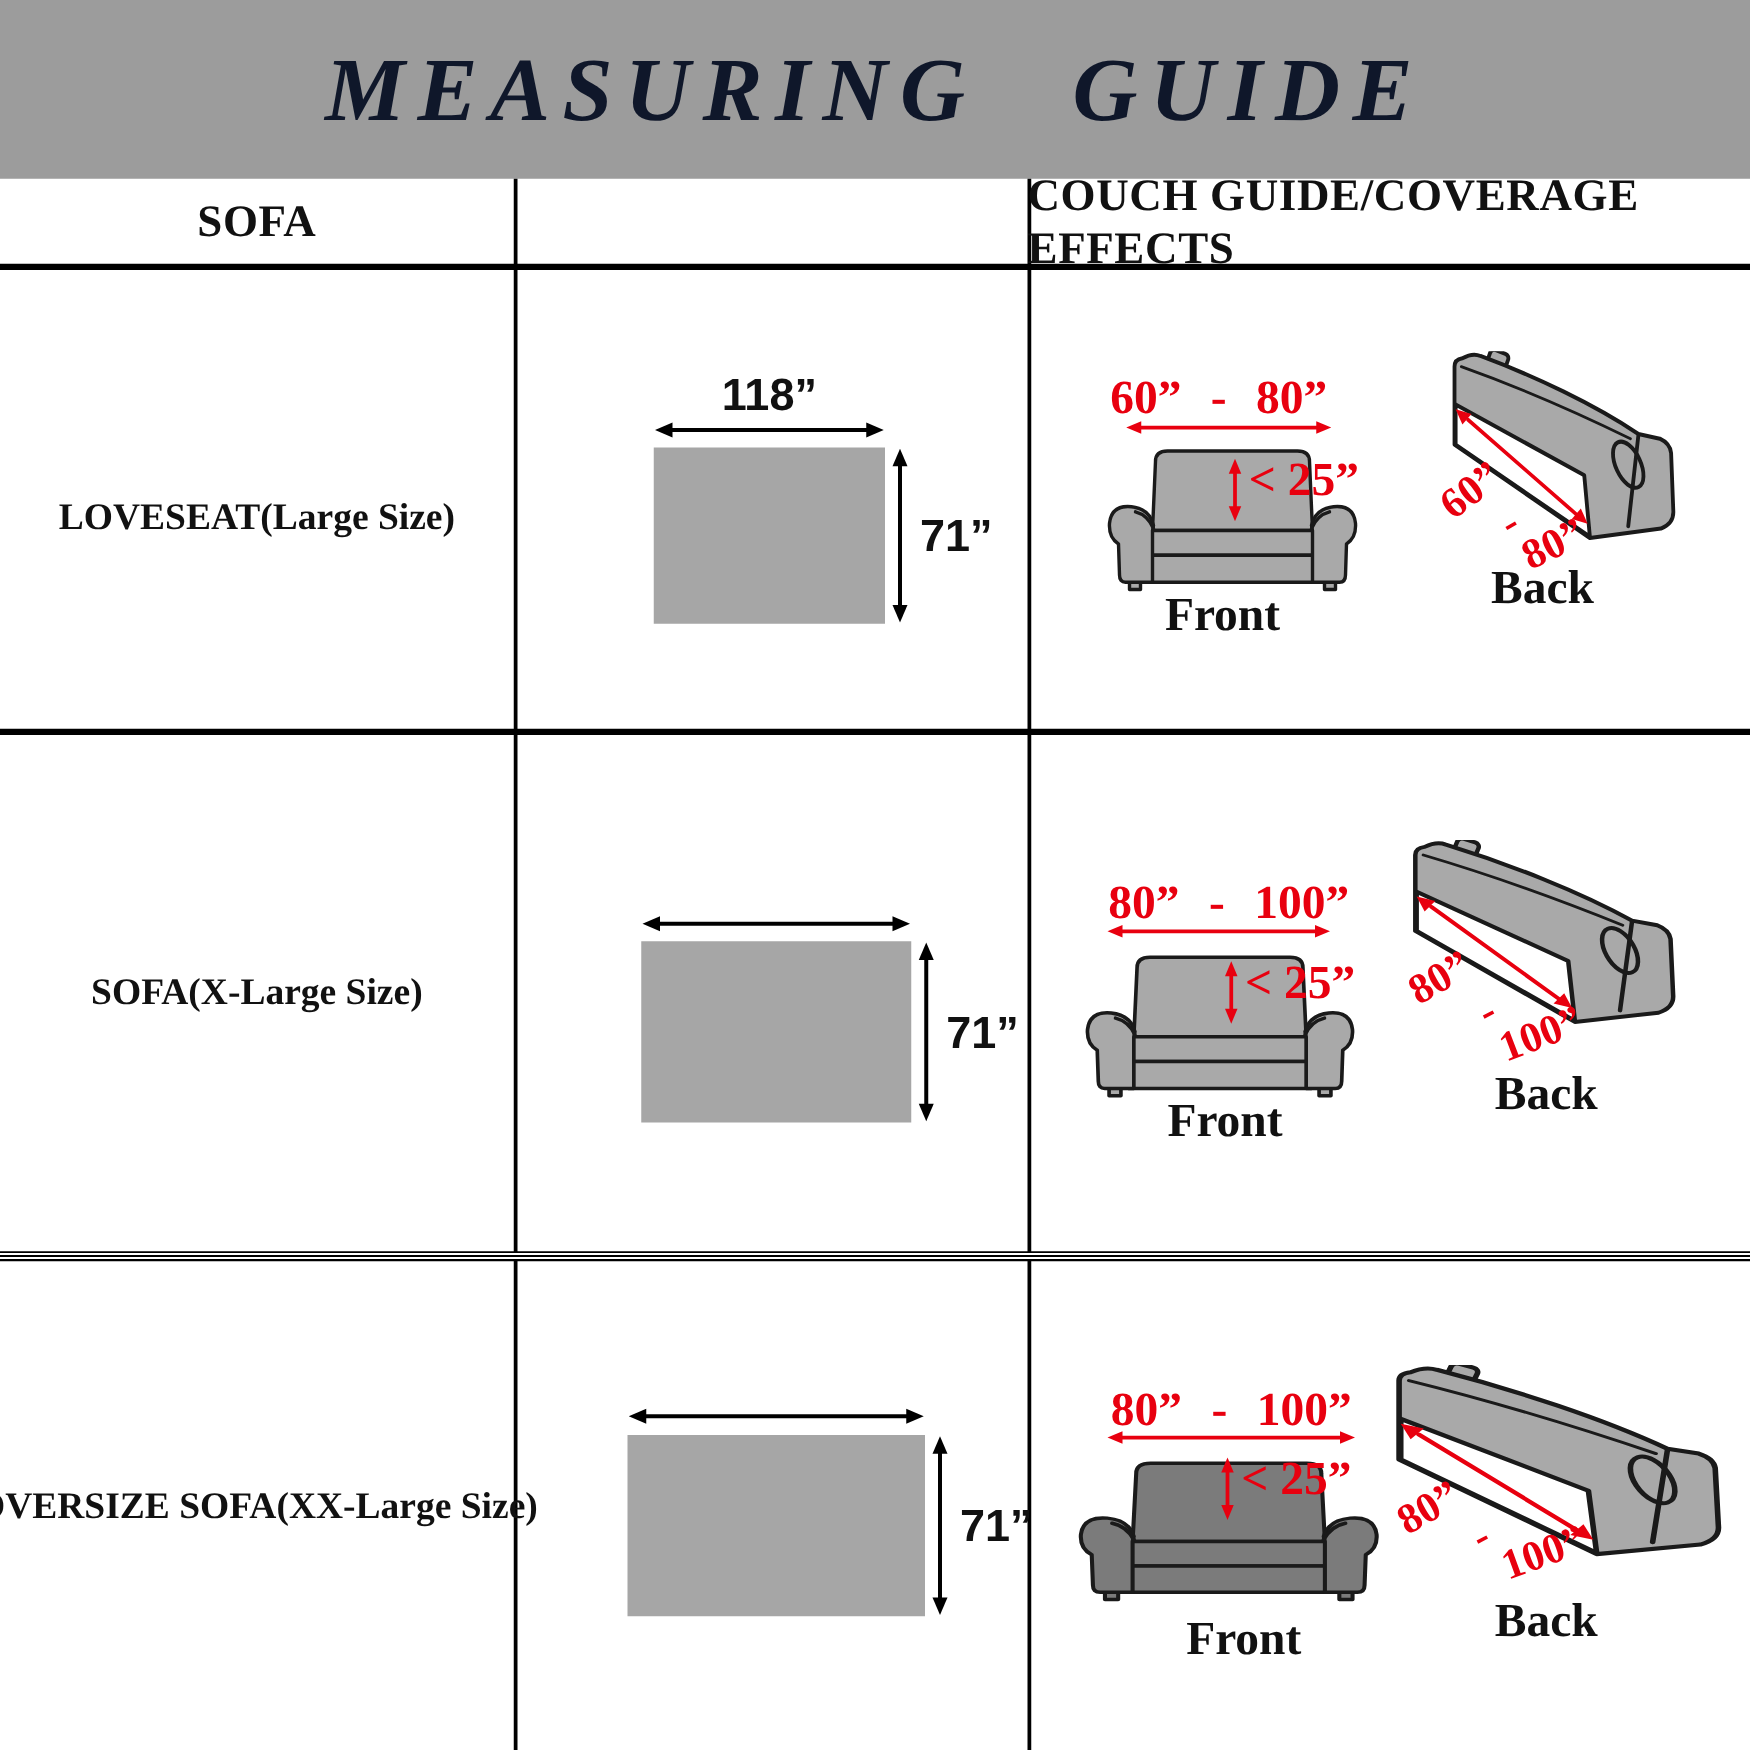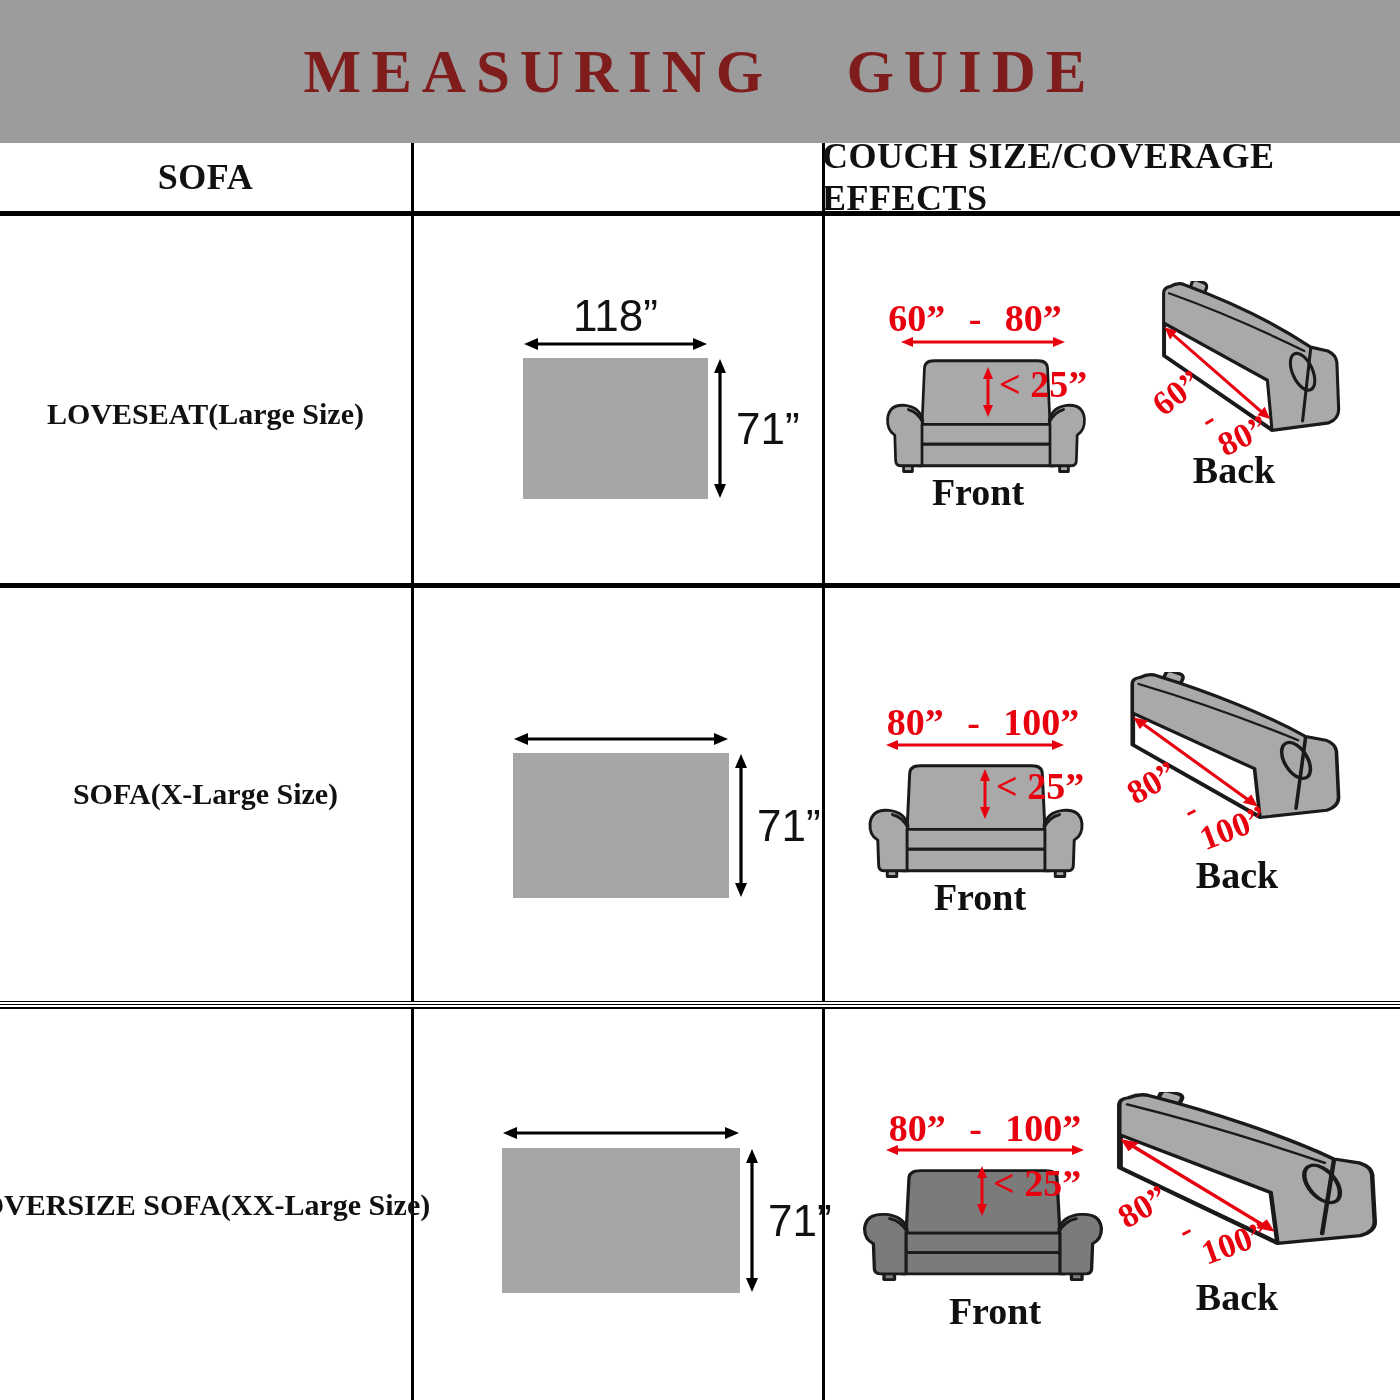--- a/index.html
+++ b/index.html
@@ -6,35 +6,35 @@
     --banner_bg:#9c9c9c; --swatch_gray:#a6a6a6; --couch_gray:#a9a9a9;
     --couch_gray_dark:#7b7b7b; --outline:#1a1a1a; --accent_red:#e8000f; --text_black:#111111;
   }
   html,body{margin:0;padding:0;background:#ffffff;}
   .stage{position:relative;width:1400px;height:1400px;background:#fff;overflow:hidden;
          font-family:"Liberation Serif",serif;color:var(--text_black);}
   .abs{position:absolute;}
   
   .banner{left:0;top:0;width:1400px;height:143px;background:var(--banner_bg);
           display:flex;align-items:center;justify-content:center;}
-  .banner h1{margin:0;font-weight:700;font-size:61px;color:#7f1d1d;letter-spacing:10px;
-             word-spacing:48px;font-family:"Liberation Serif",serif;line-height:1;}
+  .banner h1{margin:0;font-weight:700;font-size:72px;color:#0f172a;letter-spacing:10px;
+             word-spacing:48px;font-family:"Liberation Serif",serif;line-height:1;font-style:italic;}
   
   .vline{width:3px;background:#000;top:143px;height:1257px;}
   .hline{left:0;width:1400px;background:#000;}
   .hline.thick{height:5px;}
   .hline.triple{height:8px;background:linear-gradient(#000 0 1.5px,#fff 1.5px 3px,#000 3px 4.5px,#fff 4.5px 6px,#000 6px 8px);}
   
   .colhead{display:flex;align-items:center;justify-content:center;font-weight:700;
            font-size:36px;letter-spacing:.5px;}
   
   .rowname{display:flex;align-items:center;justify-content:center;font-weight:700;
            font-size:30px;white-space:nowrap;}
   
-  .dimlabel{font-family:"Liberation Sans",sans-serif;font-weight:400;font-size:44px;
+  .dimlabel{font-family:"Liberation Sans",sans-serif;font-weight:700;font-size:36px;
             display:flex;align-items:center;justify-content:center;white-space:nowrap;}
   .dimlabel.side{justify-content:flex-start;}
   
   .red{color:var(--accent_red);font-weight:700;font-family:"Liberation Serif",serif;white-space:nowrap;}
   .range{font-size:38px;word-spacing:14px;display:flex;align-items:center;justify-content:center;}
   .depth{font-size:38px;}
   .diag{font-size:34px;transform-origin:center;}
   .fblabel{font-size:38px;font-weight:700;display:flex;align-items:center;justify-content:center;}
   .swatch{background:var(--swatch_gray);}
   
@@ -61,21 +61,21 @@
     <h1>MEASURING GUIDE</h1>
   </div>
 
   <div class="abs vline" style="left:411px;"></div>
   <div class="abs vline" style="left:822px;"></div>
   <div class="abs hline thick" style="top:211px;"></div>
   <div class="abs hline thick" style="top:583px;"></div>
   <div class="abs hline triple" style="top:1001px;"></div>
 
   <div class="abs colhead" style="left:0;top:146px;width:411px;height:62px;">SOFA</div>
-  <div class="abs colhead" style="left:822px;top:146px;width:578px;height:62px;">COUCH SIZE/COVERAGE EFFECTS</div>
+  <div class="abs colhead" style="left:822px;top:146px;width:578px;height:62px;">COUCH GUIDE/COVERAGE EFFECTS</div>
 
   <div class="abs rowname" style="left:0;top:234px;width:411px;height:360px;">LOVESEAT(Large Size)</div>
 
   <div class="abs dimlabel" style="left:523px;top:296px;width:185px;height:40px;">118”</div>
   <svg class="abs blk-arrow" style="left:523px;top:336px;" width="185" height="16">
     <line x1="13" y1="8" x2="172" y2="8"></line>
     <polygon points="1,8 15,2 15,14"></polygon>
       <polygon points="184,8 170,2 170,14"></polygon>
   </svg>
   <div class="abs swatch" style="left:523px;top:358px;width:185px;height:141px;"></div>

